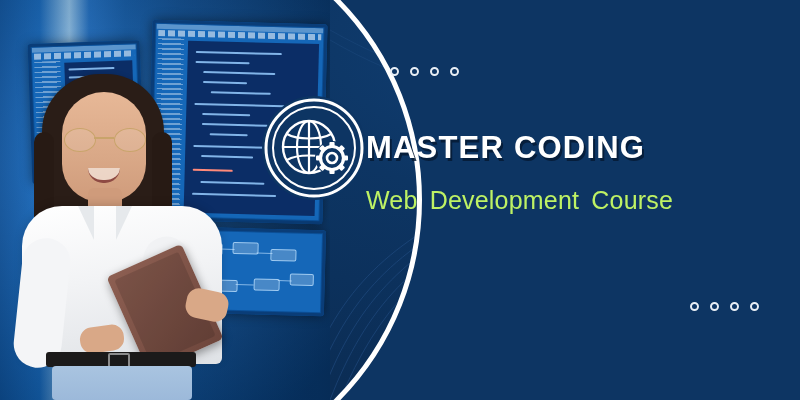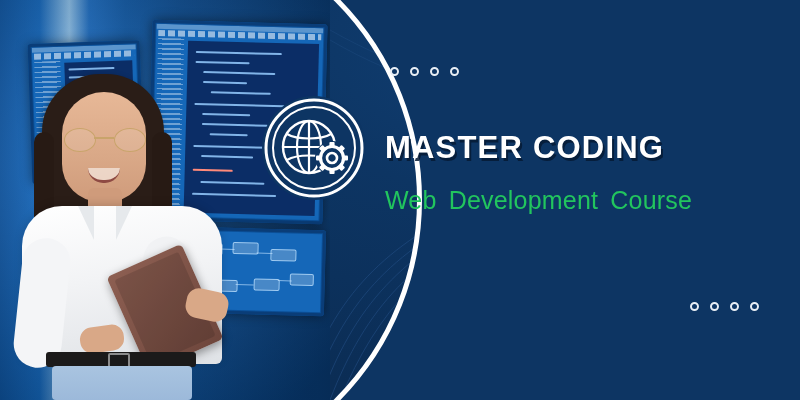--- a/index.html
+++ b/index.html
@@ -137,33 +137,33 @@
   .dots{position:absolute;display:flex;gap:11px;}
   .dots span{
     width:9px;height:9px;border-radius:50%;
     border:2px solid #e8eef5;box-sizing:border-box;
     display:block;
   }
   .dots-top{left:390px;top:67px;}
   .dots-bottom{left:690px;top:302px;}
 
   
-  .text-block{position:absolute;left:385px;top:132px;width:390px;}
+  .text-block{position:absolute;left:366px;top:132px;width:390px;}
   .headline{
     margin:0;
     font-size:31px;font-weight:700;letter-spacing:1.2px;
     color:#ffffff;text-transform:uppercase;
     text-shadow:2px 3px 0 rgba(6,26,52,.85);
     line-height:1.05;
     white-space:nowrap;
   }
   .sub{
     margin:18px 0 0 0;
     font-size:25px;font-weight:300;
-    color:#22c55e;
+    color:#bef264;
     line-height:1.42;
     letter-spacing:.2px;
   }
   .sub .l1{display:block;word-spacing:5px;}
   .sub .l2{display:block;}
 </style>
 </head>
 <body>
 
 <div id="banner">

